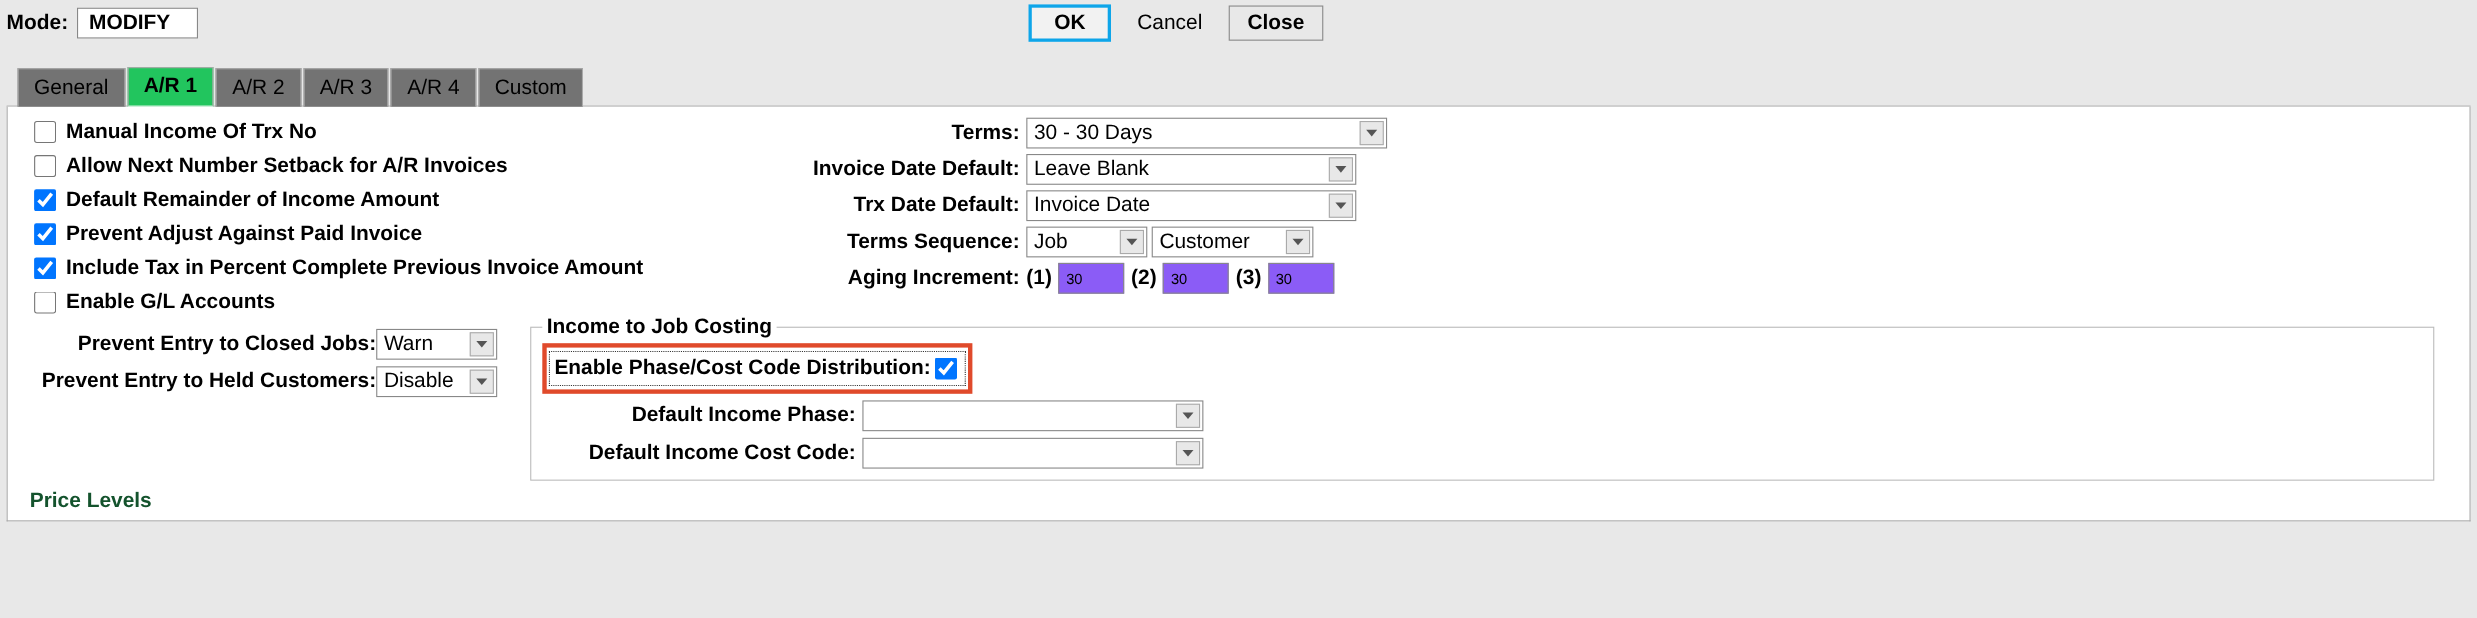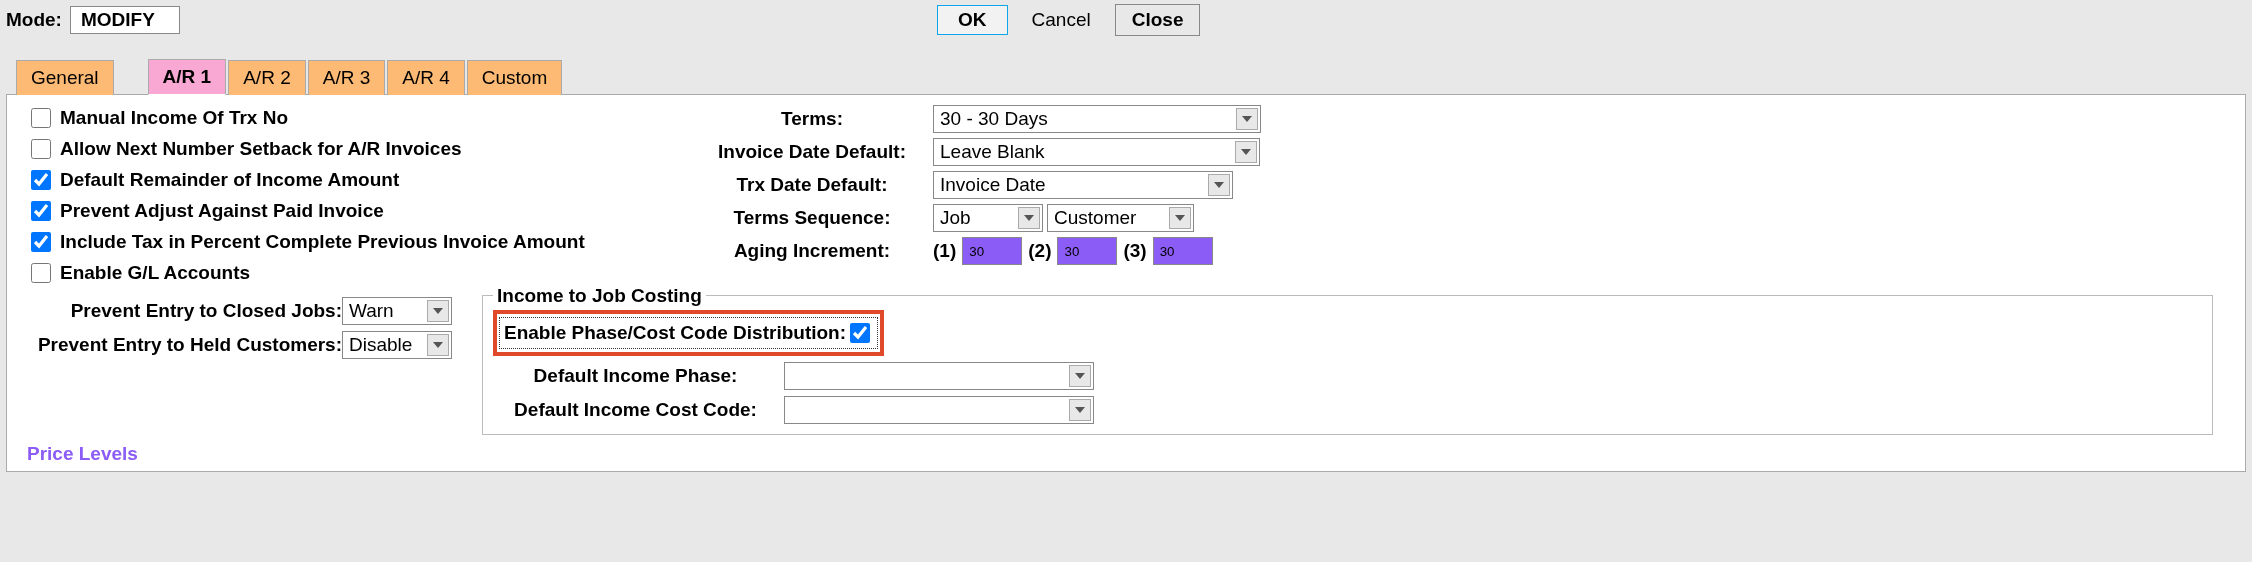--- a/index.html
+++ b/index.html
@@ -33,51 +33,50 @@
     .top-spacer { flex: 1; }
     .btn {
       padding: 4px 16px;
       background: #e8e8e8;
       border: 1px solid #888;
       font-size: 19px;
       cursor: pointer;
       font-weight: bold;
     }
     .btn-ok {
-      border: 1px solid #0ea5e9;
+      border: 3px solid #0ea5e9;
       background: #f2f2f2;
       padding: 3px 20px;
     }
     .btn-cancel {
       background: transparent;
       border: none;
       font-weight: normal;
     }
     .tab-bar {
       display: flex;
       align-items: flex-end;
       border-bottom: 1px solid #aaa;
       padding-left: 10px;
       margin-top: 8px;
     }
     .tab {
       padding: 6px 14px;
-      background: #fdba74;
+      background: #737373;
       border: 1px solid #aaa;
       border-bottom: none;
       margin-right: 2px;
       position: relative;
       cursor: pointer;
       top: 1px;
     }
     .tab.active {
-      background: #f9a8d4;
+      background: #22c55e;
       font-weight: bold;
       border-bottom: 1px solid #fff;
-      margin-left: 32px;
     }
     .tab-content {
       background: #fff;
       border: 1px solid #aaa;
       border-top: none;
       padding: 10px 0 6px 0;
     }
     .content-grid {
       display: flex;
       gap: 30px;
@@ -97,21 +96,21 @@
     }
     .row label.cblabel {
       font-weight: bold;
     }
     input[type="checkbox"] {
       width: 20px;
       height: 20px;
     }
     .field-label {
       font-weight: bold;
-      text-align: center;
+      text-align: right;
     }
     .select {
       display: inline-flex;
       align-items: center;
       justify-content: space-between;
       background: #fff;
       border: 1px solid #888;
       height: 28px;
       padding: 0 2px 0 6px;
       cursor: pointer;
@@ -186,21 +185,21 @@
       display: grid;
       grid-template-columns: 285px 1fr;
       row-gap: 6px;
       column-gap: 6px;
       align-items: center;
       margin-top: 6px;
     }
     .price-levels {
       padding: 8px 20px 0 20px;
       font-weight: bold;
-      color: #8b5cf6;
+      color: #14532d;
     }
     .left-sub {
       display: grid;
       grid-template-columns: 315px 120px;
       row-gap: 6px;
       align-items: center;
       margin-top: 2px;
     }
     .terms-seq {
       display: flex;
@@ -271,21 +270,21 @@
         <div class="right-grid">
           <div class="field-label">Terms:</div>
           <div class="select" style="width:328px">
             <span class="sel-val">30  - 30 Days</span>
             <span class="drop-btn">
                 <span class="chev"></span>
               </span>
           </div>
 
           <div class="field-label">Invoice Date Default:</div>
-          <div class="select" style="width:327px">
+          <div class="select" style="width:300px">
             <span class="sel-val">Leave Blank</span>
             <span class="drop-btn">
                 <span class="chev"></span>
               </span>
           </div>
 
           <div class="field-label">Trx Date Default:</div>
           <div class="select" style="width:300px">
             <span class="sel-val">Invoice Date</span>
             <span class="drop-btn">

